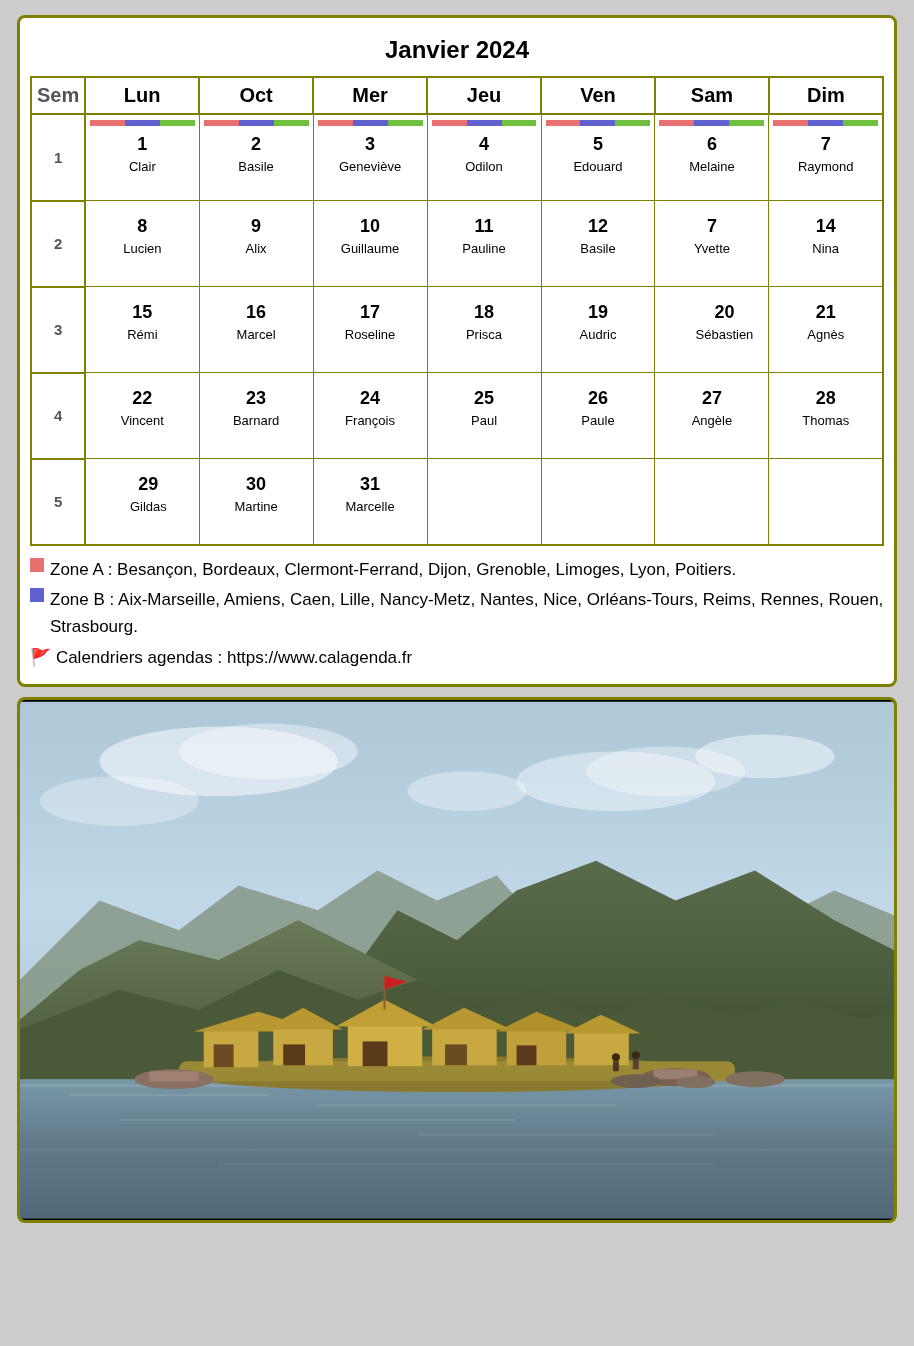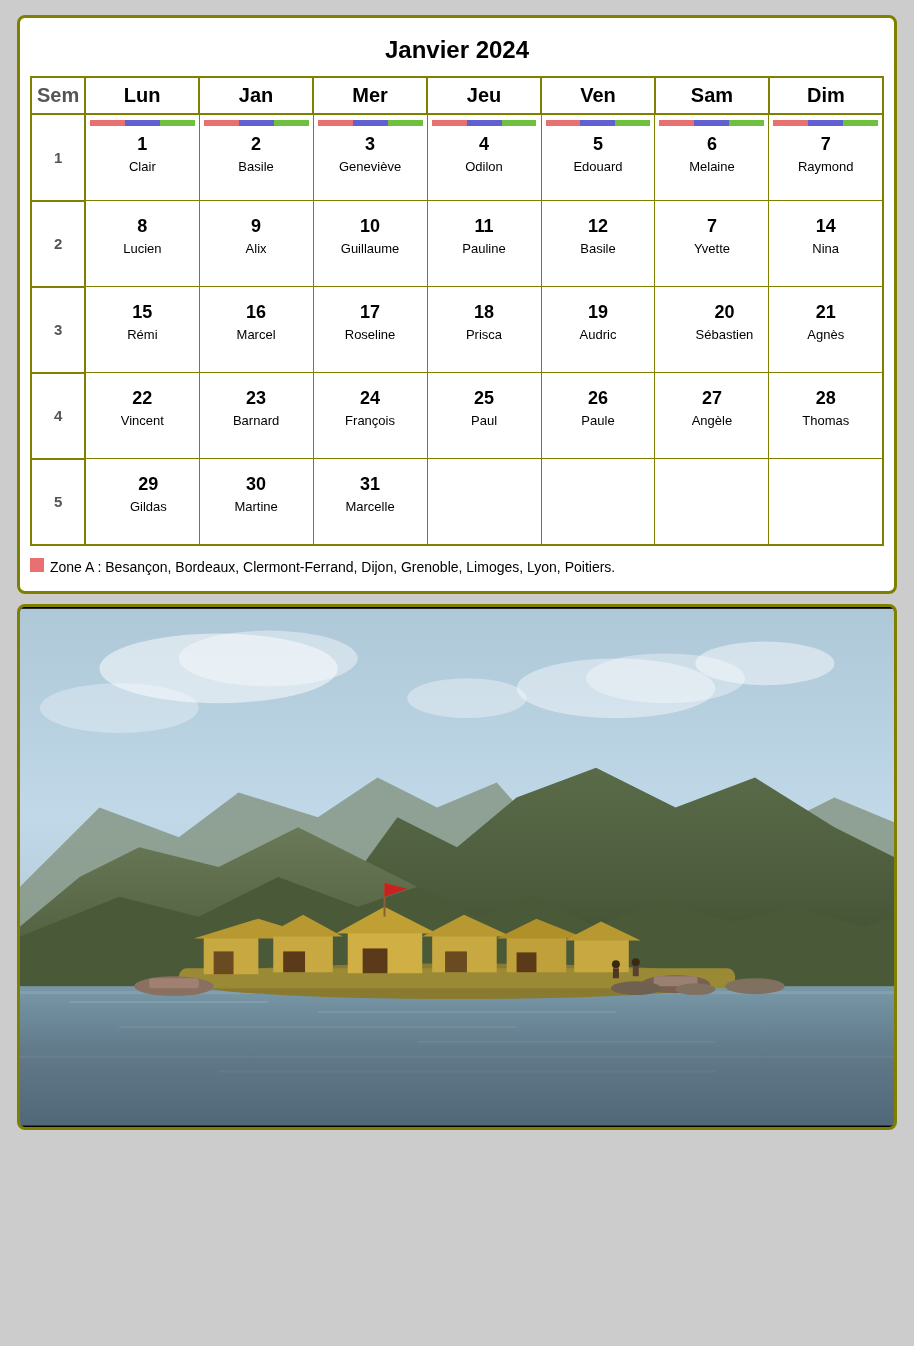--- a/index.html
+++ b/index.html
@@ -114,21 +114,21 @@
     }
 
     .empty-cell {
       background: #fff;
       min-height: 85px;
     }
 
     
     .legend-section {
       margin-top: 10px;
-      font-size: 14px;
+      font-size: 17px;
       line-height: 1.6;
     }
 
     .legend-item {
       display: flex;
       align-items: flex-start;
       margin-bottom: 3px;
     }
 
     .legend-color-box {
@@ -170,21 +170,21 @@
 <div class="page-wrapper">
 
   <div class="calendar-container">
     <div class="calendar-title">Janvier 2024</div>
 
     <table class="calendar-table">
       <thead>
         <tr>
           <th class="sem-col">Sem</th>
           <th>Lun</th>
-          <th>Jan</th>
+          <th>Oct</th>
           <th>Mer</th>
           <th>Jeu</th>
           <th>Ven</th>
           <th>Sam</th>
           <th>Dim</th>
         </tr>
       </thead>
       <tbody id="calendar-body">
       <tr class="week-row">
             <td class="sem-col" style="vertical-align: middle; text-align: center; font-weight: bold; font-size: 15px; border: 2px solid rgb(128, 128, 0);">1</td>
@@ -450,20 +450,27 @@
             <td class="day-cell empty-cell" style="border: 1px solid rgb(128, 128, 0); vertical-align: top; min-height: 85px;"></td>
             <td class="day-cell empty-cell" style="border: 1px solid rgb(128, 128, 0); vertical-align: top; min-height: 85px;"></td>
           </tr>
         </tbody>
     </table>
 
     <div class="legend-section">
       <div class="legend-item">
         <div class="legend-color-box legend-pink"></div>
         <span>Zone A : Besançon, Bordeaux, Clermont-Ferrand, Dijon, Grenoble, Limoges, Lyon, Poitiers.</span>
+      </div>
+      <div class="legend-item">
+        <div class="legend-color-box legend-blue"></div>
+        <span>Zone B : Aix-Marseille, Amiens, Caen, Lille, Nancy-Metz, Nantes, Nice, Orléans-Tours, Reims, Rennes, Rouen, Strasbourg.</span>
+      </div>
+      <div class="legend-item">
+        <span>🚩 Calendriers agendas : https://www.calagenda.fr</span>
       </div>
     </div>
   </div>
 
   <div class="photo-container">
     <div class="photo-placeholder">
       <svg class="photo-svg" viewBox="0 0 880 520" xmlns="http://www.w3.org/2000/svg">
 
         <defs>
           <linearGradient id="skyGrad" x1="0" y1="0" x2="0" y2="1">

